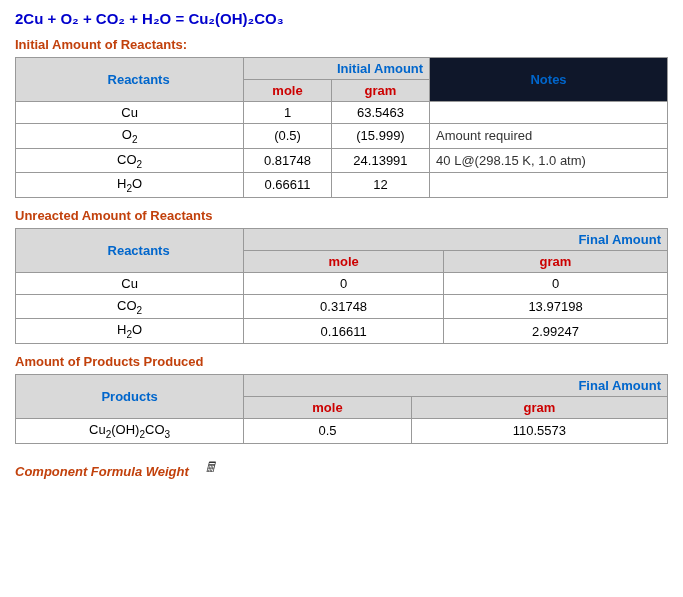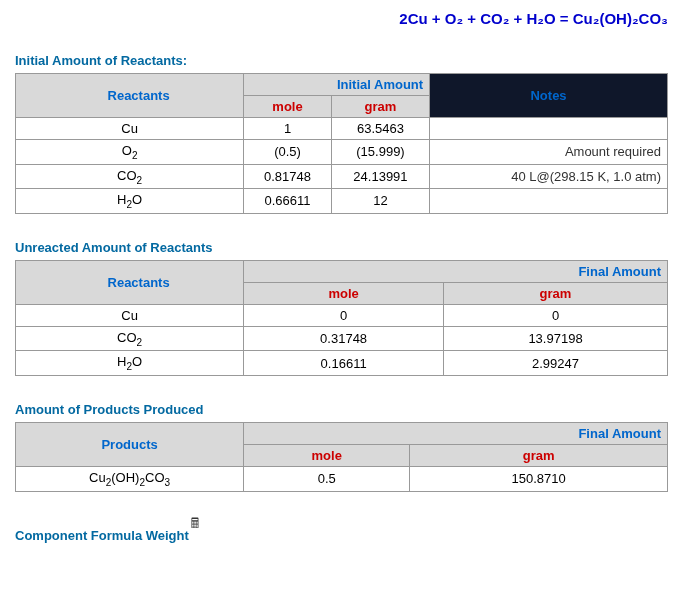--- a/index.html
+++ b/index.html
@@ -6,33 +6,33 @@
     body {
       font-family: Arial, sans-serif;
       font-size: 13px;
       background: #fff;
       color: #333;
       padding: 10px 15px;
       width: 683px;
     }
 
     .equation {
-      text-align: right;
+      text-align: left;
       color: #0000cc;
       font-weight: bold;
       font-size: 15px;
       margin-bottom: 10px;
     }
 
     .section-title {
-      color: #0369a1;
+      color: #c2410c;
       font-weight: bold;
       font-size: 13px;
       margin-bottom: 5px;
-      margin-top: 26px;
+      margin-top: 10px;
     }
 
     table {
       width: 100%;
       border-collapse: collapse;
       margin-bottom: 10px;
     }
 
     table td, table th {
       border: 1px solid #999;
@@ -75,21 +75,21 @@
     }
 
     .data-cell {
       background: #fff;
       color: #000000;
     }
 
     .notes-cell {
       background: #fff;
       color: #333;
-      text-align: right;
+      text-align: left;
       padding-left: 6px;
     }
 
     sub {
       font-size: 10px;
     }
   </style>
 </head>
 <body>
 
@@ -176,21 +176,21 @@
     </tr>
     <tr>
       <th class="subheader">mole</th>
       <th class="subheader">gram</th>
     </tr>
   </thead>
   <tbody>
     <tr>
       <td class="data-cell">Cu<sub>2</sub>(OH)<sub>2</sub>CO<sub>3</sub></td>
       <td class="data-cell">0.5</td>
-      <td class="data-cell">150.8710</td>
+      <td class="data-cell">110.5573</td>
     </tr>
   </tbody>
 </table>
 
-<div style="display:flex; align-items:center; gap:2px; margin-top:5px;">
+<div style="display:flex; align-items:center; gap:17px; margin-top:5px;font-style:italic;">
   <span class="section-title">Component Formula Weight</span>
   <span style="font-size:14px;">🖩</span>
 </div>
 
 </body></html>

